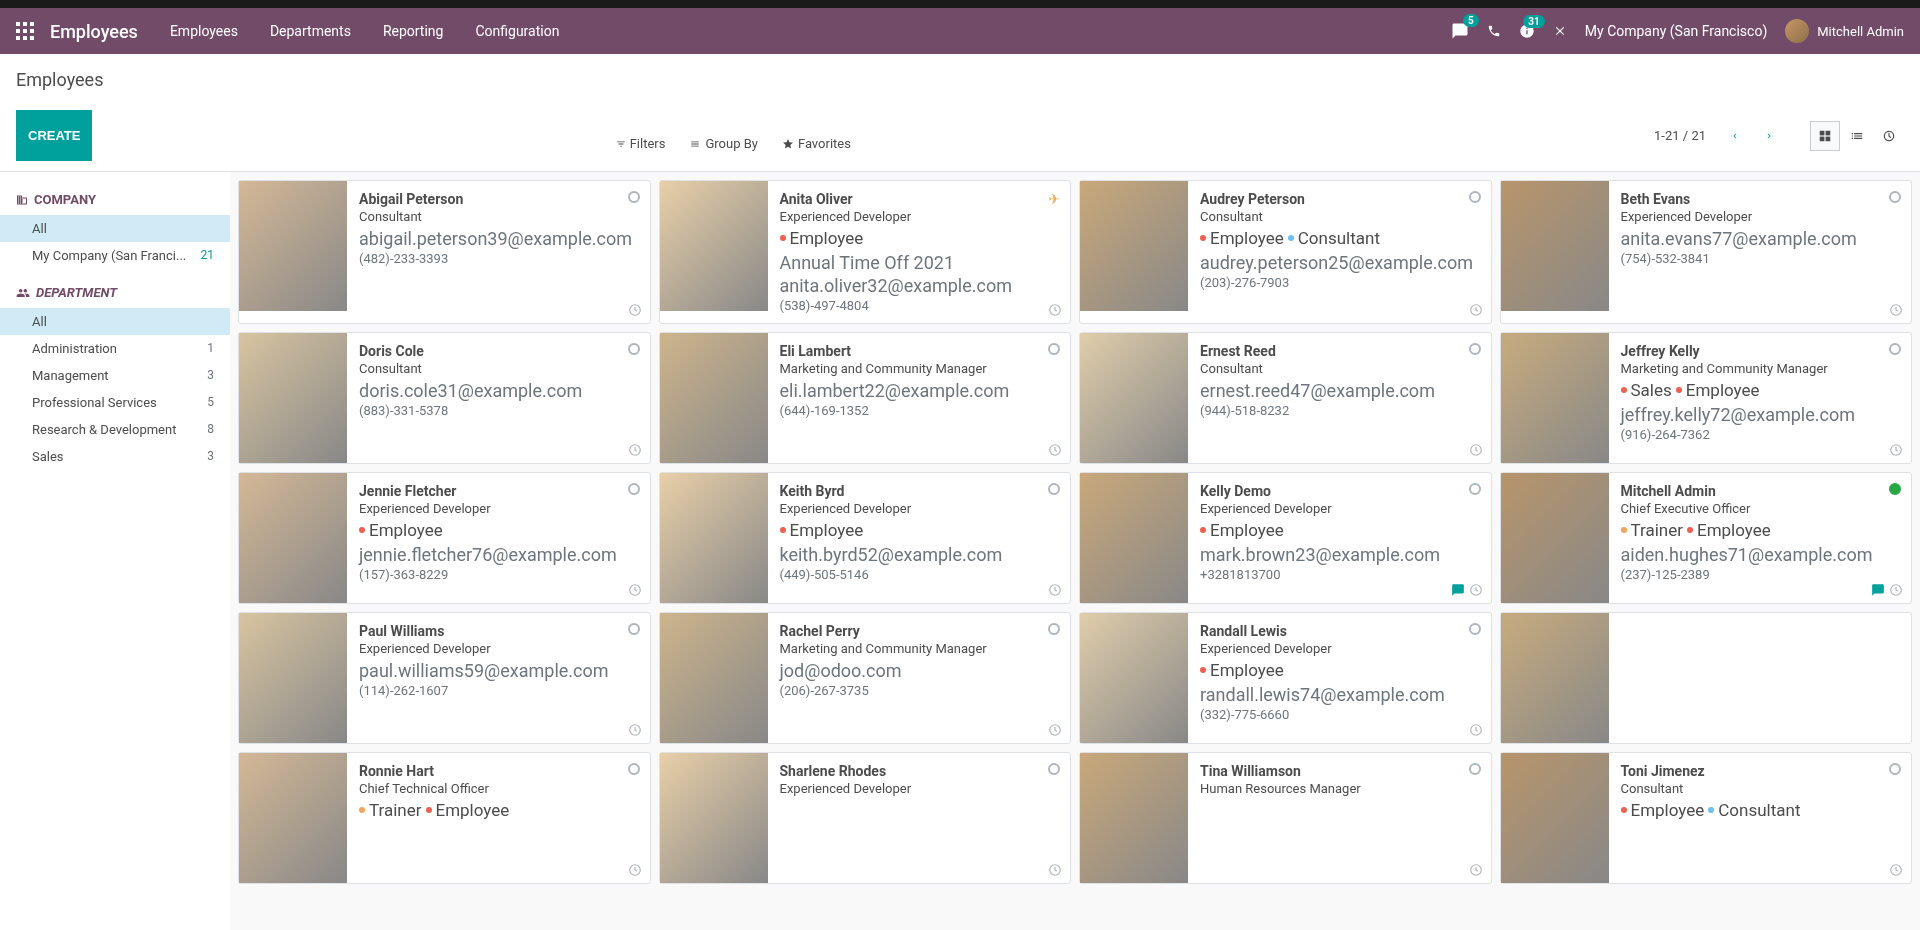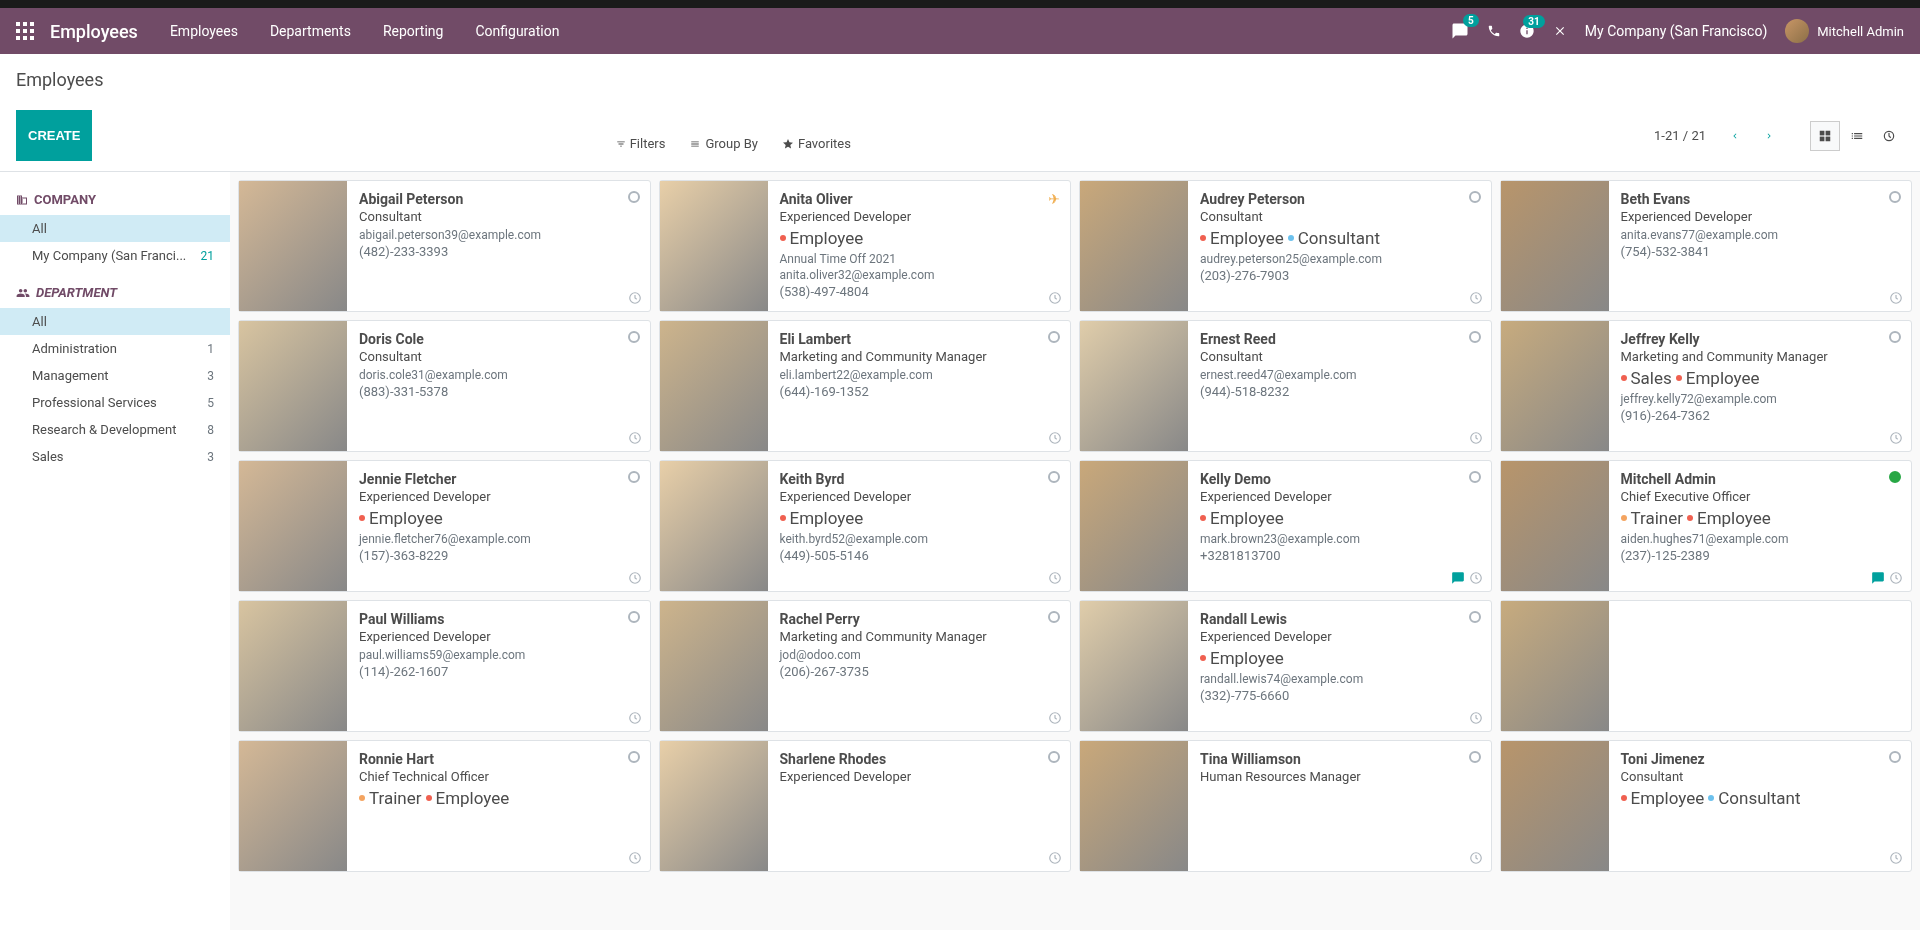--- a/index.html
+++ b/index.html
@@ -31,35 +31,35 @@
 .pager-text { color: #4c4c4c; font-size: 13px; }
 .pager-arrows { display: flex; gap: 8px; }
 .pager-arrow { cursor: pointer; color: #00A09D; padding: 4px 8px;}
 .view-switcher { display: flex; gap: 2px; margin-left: 12px;}
 .view-btn { width: 30px; height: 30px; display: flex; align-items: center; justify-content: center; cursor: pointer; border: 1px solid transparent; }
 .view-btn.active { border: 1px solid #ccc; background: #f8f9fa;}
 
 .main-container { display: flex; height: calc(100vh - 160px); }
 .sidebar { width: 230px; padding: 12px 0; overflow-y: auto; }
 .sidebar-section-title { display: flex; align-items: center; gap: 6px; padding: 8px 16px; color: #714B67; font-weight: bold; font-size: 13px; text-transform: uppercase; }
-.sidebar-item { display: flex; align-items: flex-end; padding: 6px 16px 6px 32px; cursor: pointer; }
+.sidebar-item { display: flex; align-items: flex-start; padding: 6px 16px 6px 32px; cursor: pointer; }
 .sidebar-item.active { background: #d0ebf5; }
 .sidebar-item .count { margin-left: auto; color: #6c757d; font-size: 12px; }
 .sidebar-item .label { overflow: hidden; text-overflow: ellipsis; white-space: nowrap; }
 
 .kanban-grid { flex: 1; padding: 8px; display: grid; grid-template-columns: repeat(4, 1fr); gap: 8px; align-content: start; overflow-y: auto; background: #f9f9f9;}
 .card { background: #fff; border: 1px solid #dee2e6; border-radius: 3px; display: flex; min-height: 130px; position: relative; }
 .card-img { width: 108px; height: 130px; background: linear-gradient(135deg,#ddd,#bbb); flex-shrink: 0; }
 .card-body { padding: 10px 12px; flex: 1; position: relative; overflow: hidden;}
 .card-name { font-weight: bold; font-size: 14px; color: #4c4c4c; margin-bottom: 2px;}
 .card-role { font-size: 13px; color: #4c4c4c; margin-bottom: 4px; }
 .tags { display: flex; gap: 4px; flex-wrap: wrap; margin-bottom: 4px;}
 .tag { display: inline-flex; align-items: center; gap: 4px; font-size: 17px; }
 .tag-dot { width: 6px; height: 6px; border-radius: 50%; }
-.card-email { font-size: 12px; color: #6c757d; margin-bottom: 2px; word-break: break-all;}
+.card-email { font-size: 18px; color: #6c757d; margin-bottom: 2px; word-break: break-all;}
 .card-phone { font-size: 13px; color: #6c757d; }
 .status-circle { position: absolute; top: 10px; right: 10px; width: 12px; height: 12px; border-radius: 50%; border: 2px solid #adb5bd; background: #fff; }
 .status-circle.online { border-color: #28a745; background: #28a745;}
 .plane-icon { position: absolute; top: 10px; right: 10px; color: #f0ad4e; font-size: 14px;}
 .clock-icon { position: absolute; bottom: 6px; right: 8px; color: #adb5bd; font-size: 14px; }
 .chat-icon { position: absolute; bottom: 6px; right: 26px; color: #00A09D; font-size: 14px;}
 svg { display: block; }
 </style>
 </head>
 <body>

